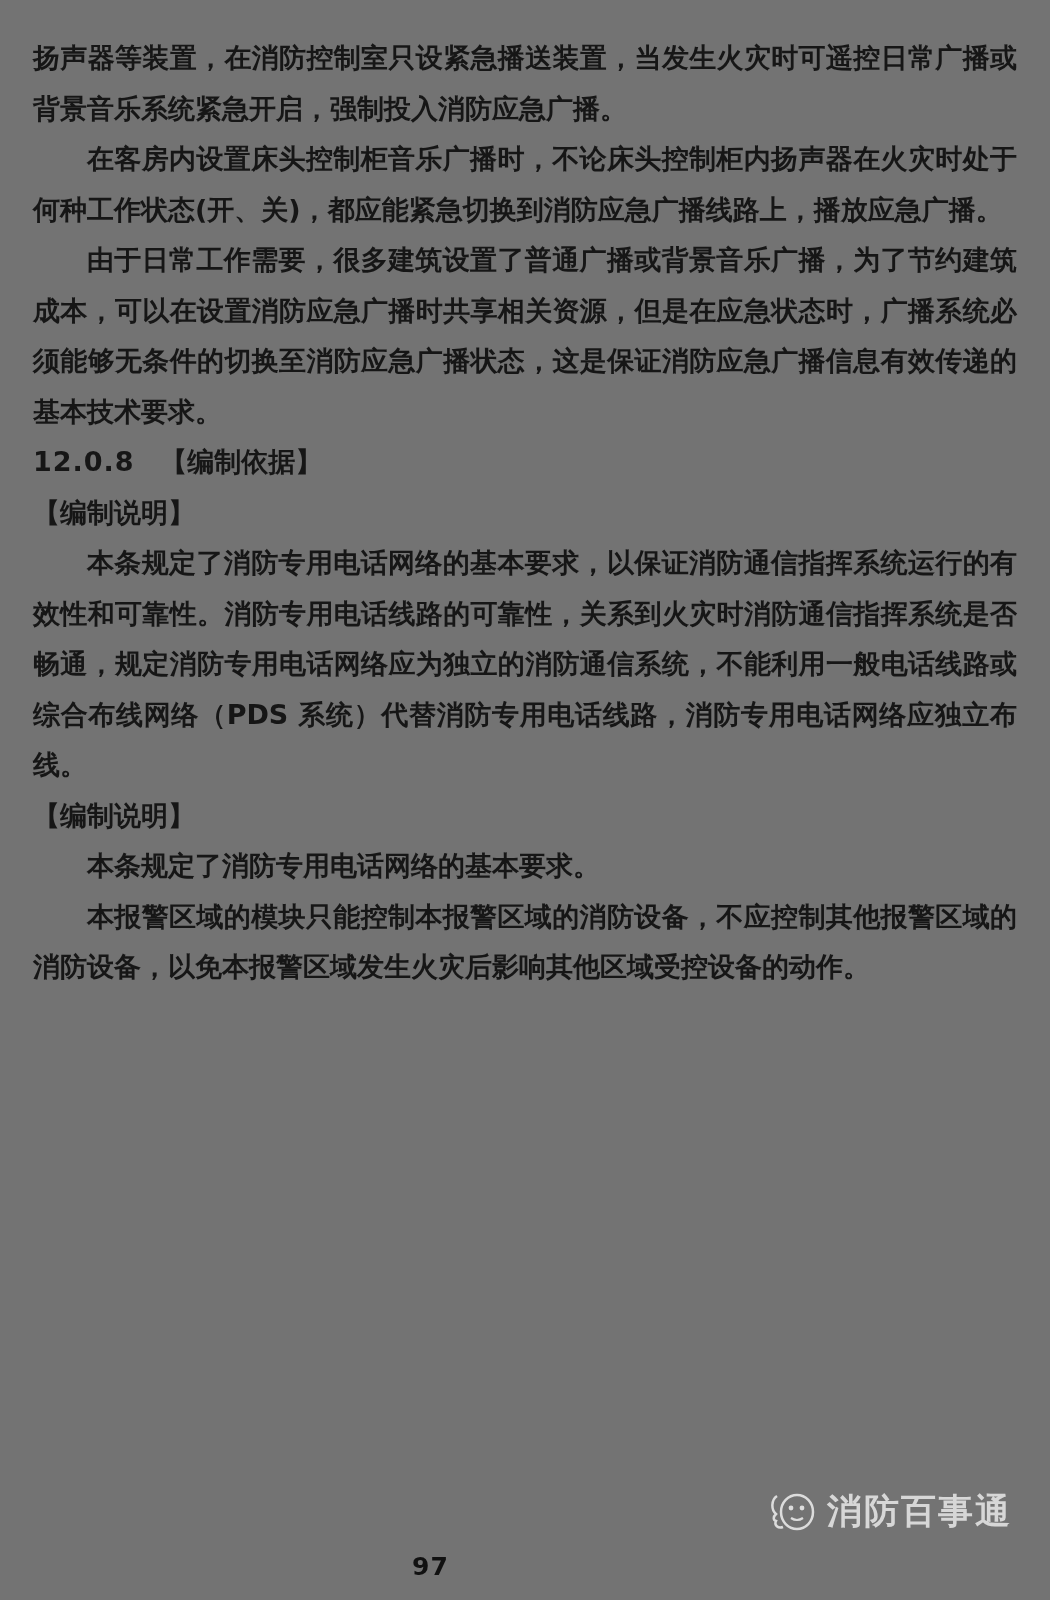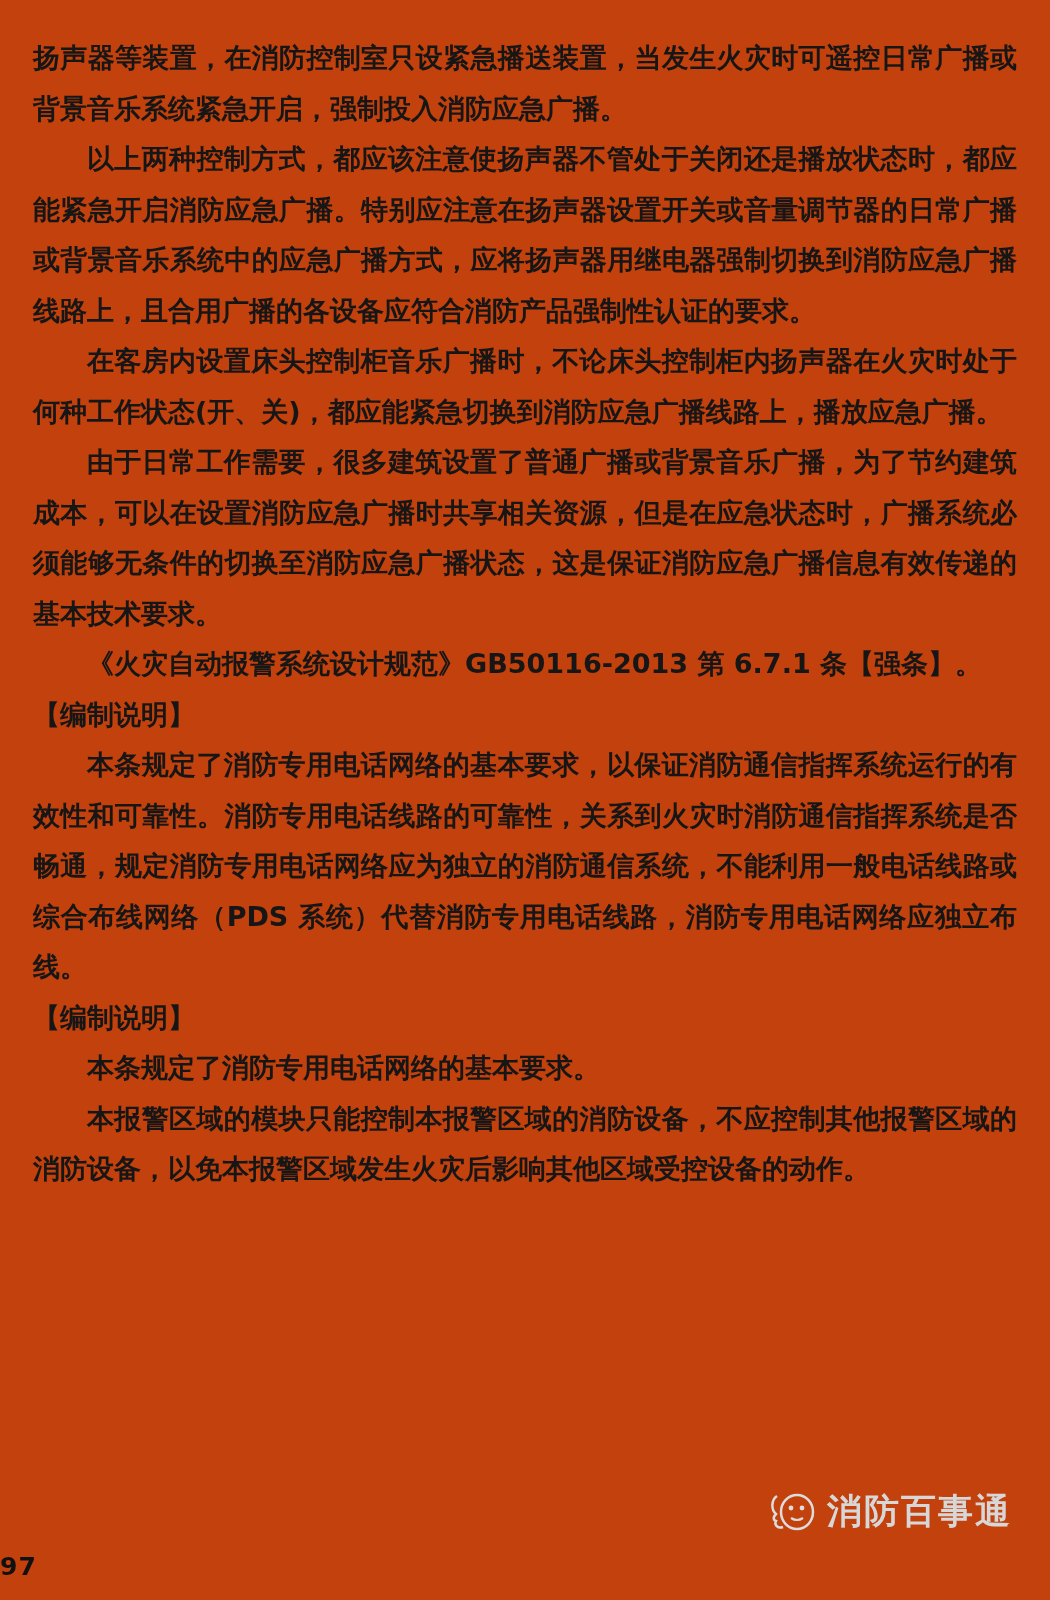--- a/index.html
+++ b/index.html
@@ -5,21 +5,21 @@
   html, body {
     margin: 0;
     padding: 0;
     background: #ffffff;
     font-family: "DejaVu Sans", sans-serif;
   }
   .page {
     position: relative;
     width: 1050px;
     height: 1600px;
-    background: #c2410c;
+    background: #737373;
     overflow: hidden;
   }
   .content {
     position: absolute;
     top: 33px;
     left: 33px;
     width: 984px;
     color: #161616;
     font-size: 27px;
     font-weight: bold;
@@ -45,42 +45,44 @@
     font-weight: bold;
     letter-spacing: 2px;
     user-select: none;
   }
   .watermark svg { display: block; }
   .page-number {
     position: absolute;
     left: 0;
     width: 861px;
     top: 1552px;
+    text-align: center;
     font-size: 25px;
     font-weight: bold;
     color: #111111;
     letter-spacing: 1px;
   }
 </style>
 </head>
 <body>
 
 <div class="page">
   <div class="content">
 
     <div class="block cont">扬声器等装置，在消防控制室只设紧急播送装置，当发生火灾时可遥控日常广播或背景音乐系统紧急开启，强制投入消防应急广播。</div>
 
-    <div class="block para">以上两种控制方式，都应该注意使扬声器不管处于关闭还是播放状态时，都应能紧急开启消防应急广播。特别应注意在扬声器设置开关或音量调节器的日常广播或背景音乐系统中的应急广播方式，应将扬声器用继电器强制切换到消防应急广播线路上，且合用广播的各设备应符合消防产品强制性认证的要求。</div>
 
     <div class="block para">在客房内设置床头控制柜音乐广播时，不论床头控制柜内扬声器在火灾时处于何种工作状态(开、关)，都应能紧急切换到消防应急广播线路上，播放应急广播。</div>
 
     <div class="block para">由于日常工作需要，很多建筑设置了普通广播或背景音乐广播，为了节约建筑成本，可以在设置消防应急广播时共享相关资源，但是在应急状态时，广播系统必须能够无条件的切换至消防应急广播状态，这是保证消防应急广播信息有效传递的基本技术要求。</div>
 
+    <div class="block heading">
+      <span class="sec-num">12.0.8</span><span class="sec-label">【编制依据】</span>
+    </div>
 
-    <div class="block para">《火灾自动报警系统设计规范》GB50116-2013 第 6.7.1 条【强条】。</div>
 
     <div class="block subheading">【编制说明】</div>
 
     <div class="block para">本条规定了消防专用电话网络的基本要求，以保证消防通信指挥系统运行的有效性和可靠性。消防专用电话线路的可靠性，关系到火灾时消防通信指挥系统是否畅通，规定消防专用电话网络应为独立的消防通信系统，不能利用一般电话线路或综合布线网络（PDS 系统）代替消防专用电话线路，消防专用电话网络应独立布线。</div>
 
 
 
     <div class="block subheading">【编制说明】</div>
 
     <div class="block para">本条规定了消防专用电话网络的基本要求。</div>

